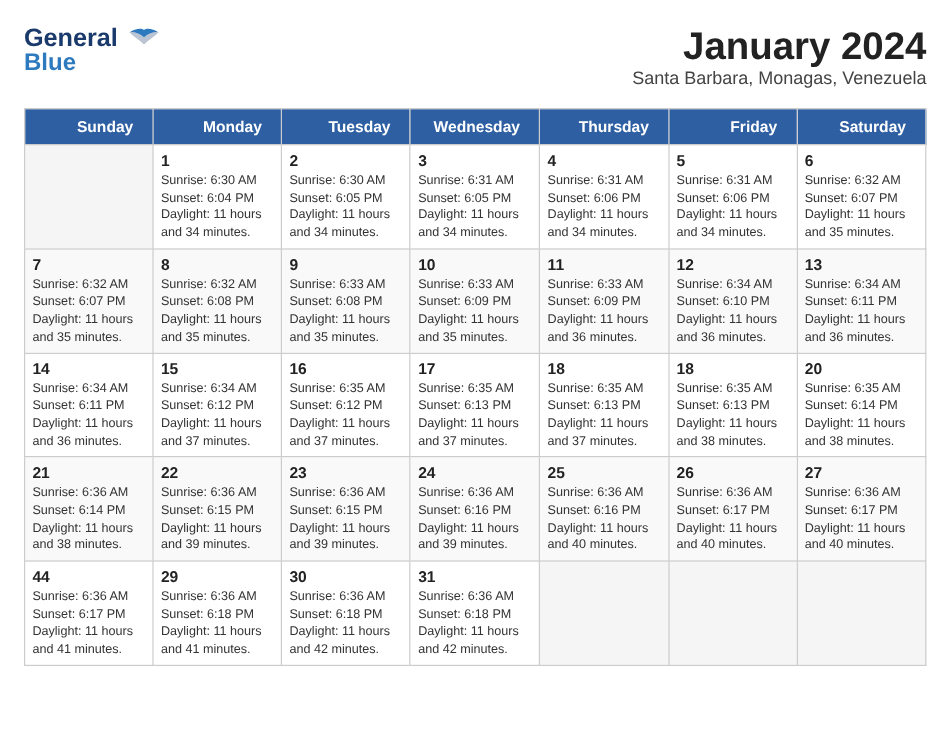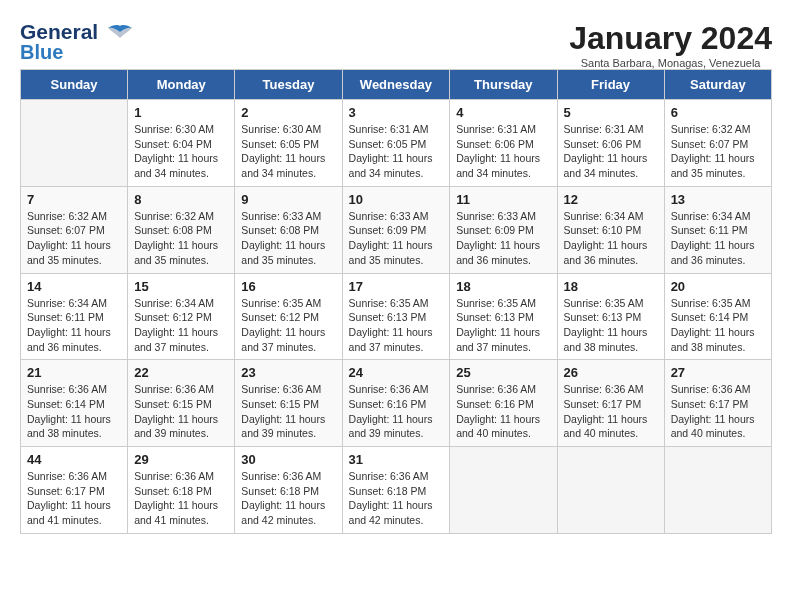--- a/index.html
+++ b/index.html
@@ -7,44 +7,44 @@
       font-family: Arial, sans-serif;
       background: #fff;
       width: 792px;
       min-height: 612px;
       padding: 20px;
     }
     .header-section {
       display: flex;
       justify-content: space-between;
       align-items: flex-start;
+      margin-bottom: 16px;
     }
     .title-section {
       text-align: right;
     }
     .month-title {
       font-size: 32px;
       font-weight: bold;
       color: #222;
     }
     .subtitle {
-      font-size: 11px;
+      font-size: 15px;
       color: #444;
-      text-align: center;
     }
     .calendar-table {
       width: 100%;
       border-collapse: collapse;
       font-size: 11px;
     }
     .calendar-table thead tr th {
       background-color: #2e5fa3;
       color: #fff;
-      padding: 7px 4px;
-      text-align: center;
+      padding: 7px 16px;
+      text-align: right;
       font-size: 13px;
       font-weight: bold;
       border: 1px solid #ccc;
     }
     .calendar-table tbody tr td {
       vertical-align: top;
       padding: 5px 6px;
       border: 1px solid #ccc;
       width: 108px;
       min-height: 80px;

